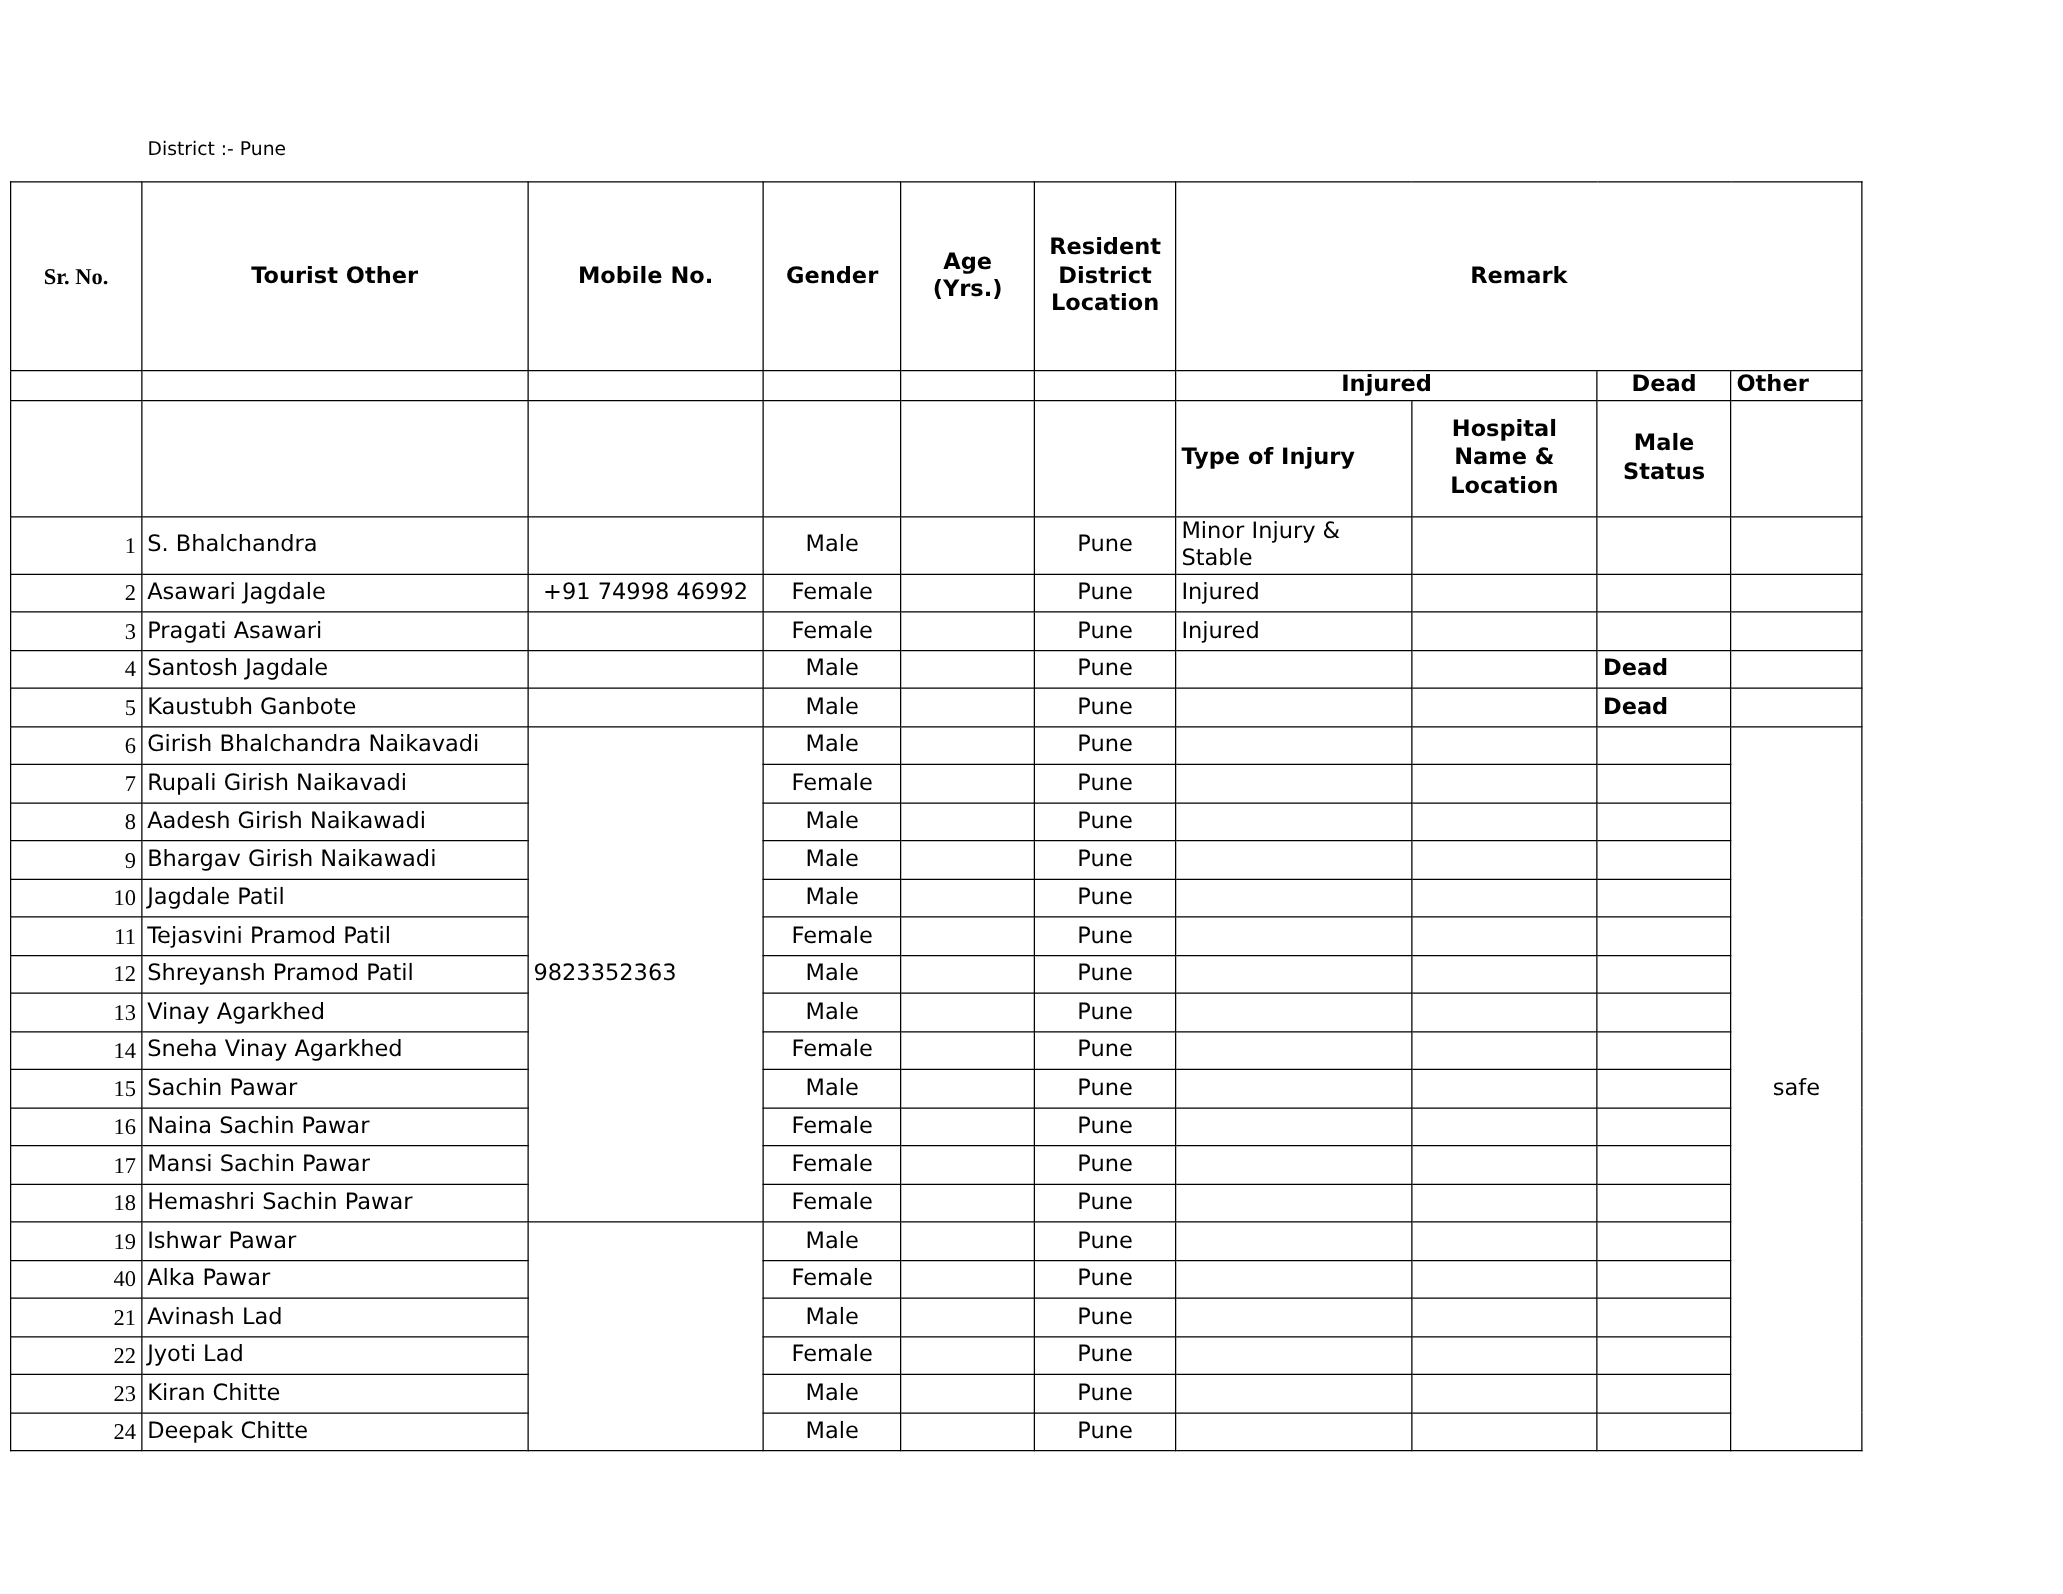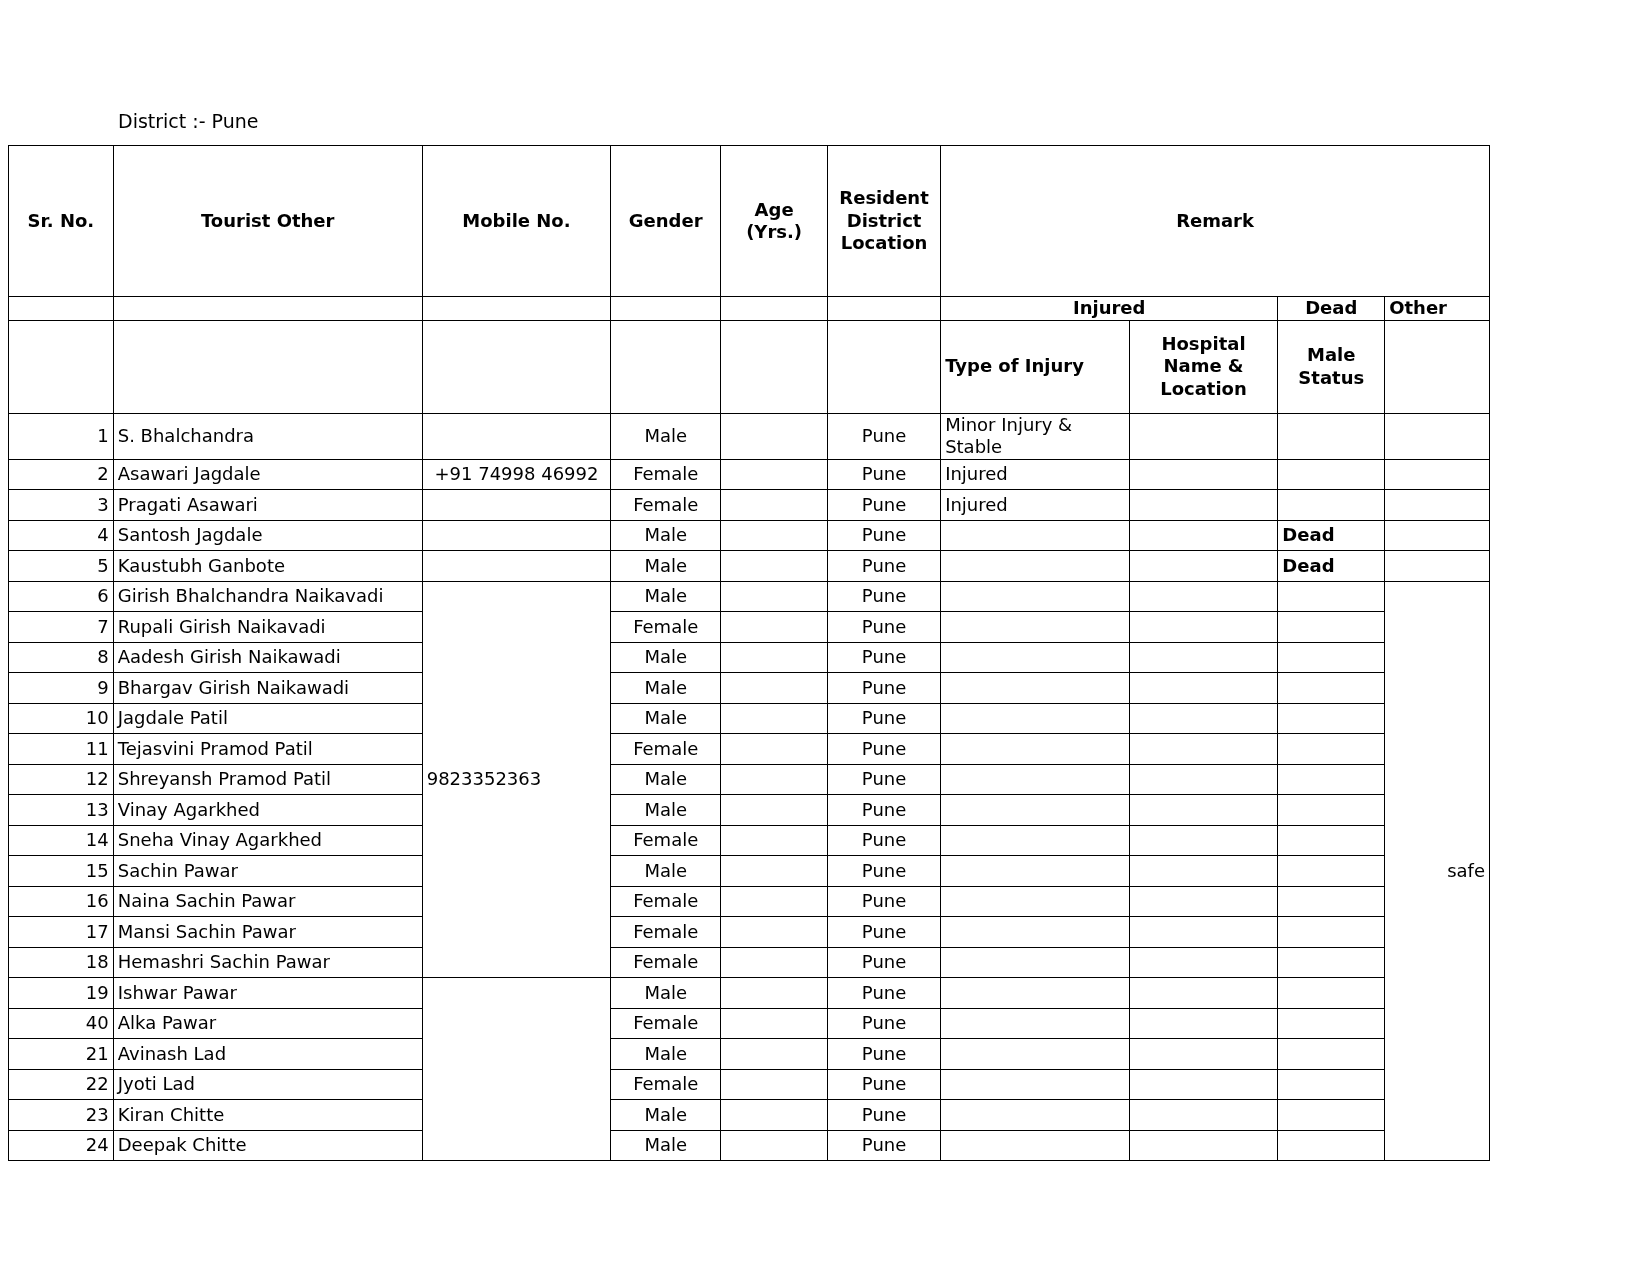--- a/index.html
+++ b/index.html
@@ -19,42 +19,42 @@
     position: absolute;
     left: 0;
     top: 0;
     width: 1650px;
     height: 1275px;
   }
   .district-label {
     position: absolute;
     left: 118px;
     top: 110px;
-    font-size: 19px;
+    font-size: 15px;
     font-weight: normal;
     white-space: nowrap;
   }
   table.sheet {
     position: absolute;
     left: 8px;
     top: 145px;
     border-collapse: collapse;
     table-layout: fixed;
     width: 1482px;
   }
   table.sheet td {
     border: 1.5px solid #000000;
     font-size: 18px;
     padding: 0 4px;
     vertical-align: middle;
     line-height: 1.25;
   }
   
   .thick-top { border-top-width: 3px; }
-  .thick-left { border-left-width: 3px; }
+  .thick-left { border-left-width: 3px; font-family: Liberation Serif, serif; }
   .thick-right { border-right-width: 3px; }
 
   .hdr {
     text-align: center;
     font-weight: bold;
     font-size: 19px;
   }
   .hdr-sub {
     text-align: center;
     font-weight: bold;
@@ -64,21 +64,21 @@
   .l { text-align: left; }
   .r { text-align: right; }
   .b { font-weight: bold; }
   .row-cell { height: 29.5px; }
   .blank-strip td { height: 22px; }
   .merged-mobile {
     font-size: 19px;
     vertical-align: middle;
   }
   .merged-other {
-    text-align: right;
+    text-align: center;
     font-size: 19px;
     vertical-align: middle;
   }
   col.c-sr { width: 100px; }
   col.c-name { width: 295px; }
   col.c-mobile { width: 180px; }
   col.c-gender { width: 105px; }
   col.c-age { width: 102px; }
   col.c-res { width: 108px; }
   col.c-injtype { width: 180px; }

